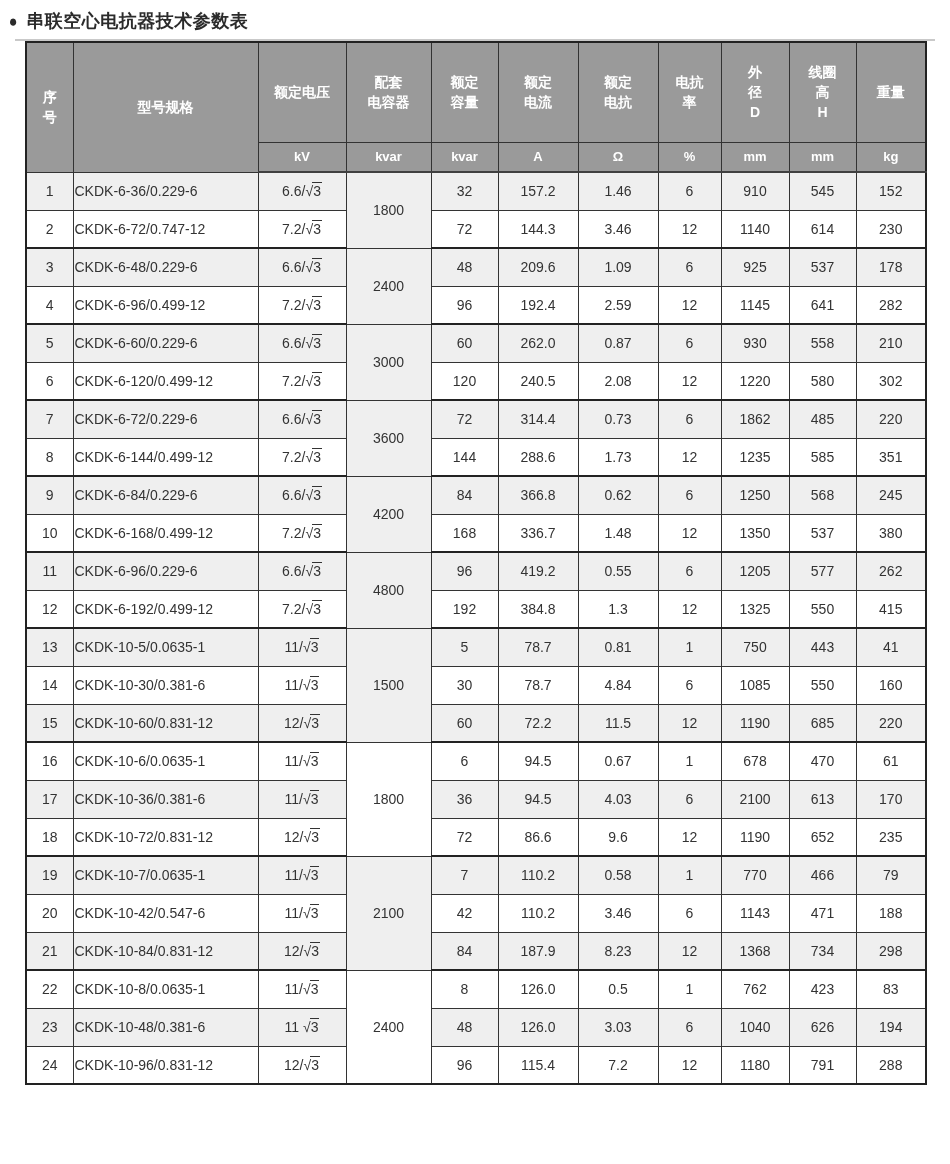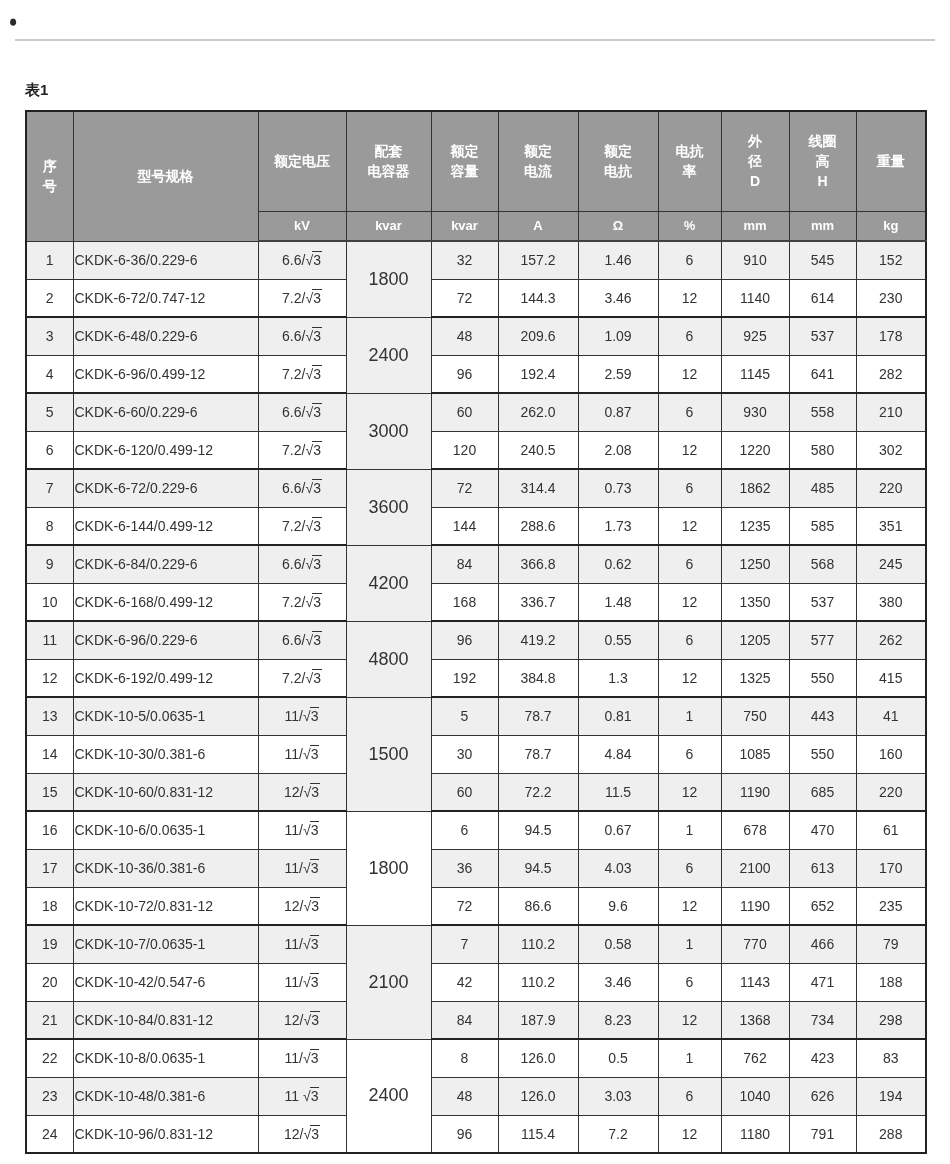--- a/index.html
+++ b/index.html
@@ -18,37 +18,37 @@
   
   table{border-collapse:collapse;table-layout:fixed;width:900px;margin-left:25px;
         border:2px solid #222;}
   th,td{border:1px solid #333;text-align:center;vertical-align:middle;
         overflow:hidden;box-sizing:border-box;}
   thead th{background:#9a9a9a;color:#ffffff;font-weight:600;font-size:14px;line-height:20px;}
   thead tr.units th{height:30px;font-size:13px;font-weight:600;border-bottom:2px solid #404040;}
   thead tr.labels th{height:100px;}
   tbody td{font-size:14px;height:38px;background:#ffffff;color:#333;}
   tbody tr.alt td{background:#efefef;}
-  tbody td.cap-cell{background:#ffffff;font-size:18px;}
+  tbody td.cap-cell{background:#ffffff;font-size:14px;}
   tbody tr.group-end td{border-bottom:2px solid #222;}
   td.cell-model{text-align:left;}
   .hl{display:block;}
   .v-n{border-top:1.4px solid #333;padding:0 1px;margin-left:-1px;}
 </style>
 </head>
 <body>
 
 <div class="page">
 
   <div class="title-row">
     <span class="bullet">●</span>
+    <h1 class="page-title">串联空心电抗器技术参数表</h1>
   </div>
   <div class="title-underline"></div>
 
-  <div class="table-label">表1</div>
 
   <table>
     <colgroup id="cols">
         <col style="width: 47px;">
         <col style="width: 185px;">
         <col style="width: 88px;">
         <col style="width: 85px;">
         <col style="width: 67px;">
         <col style="width: 80px;">
         <col style="width: 80px;">

